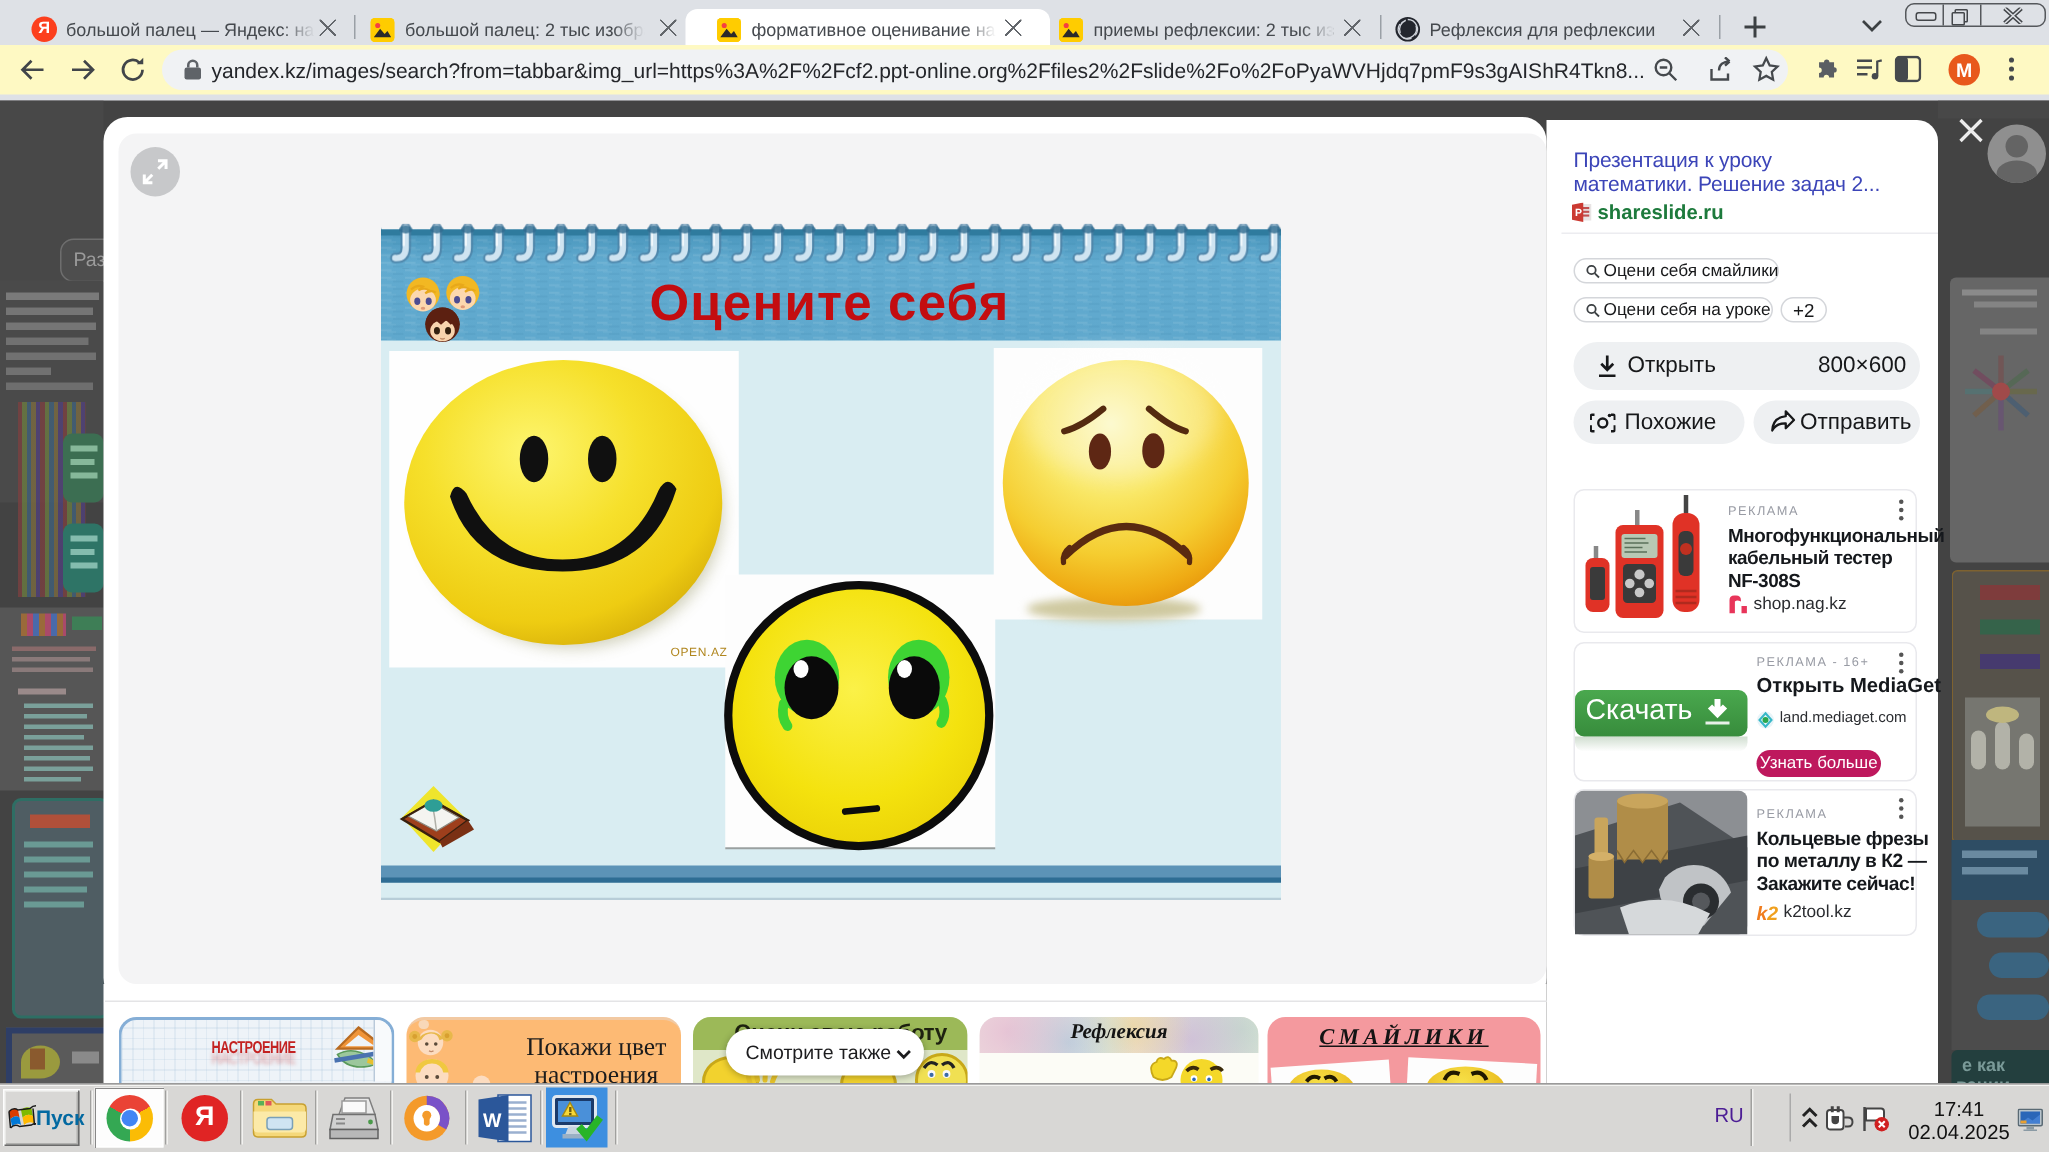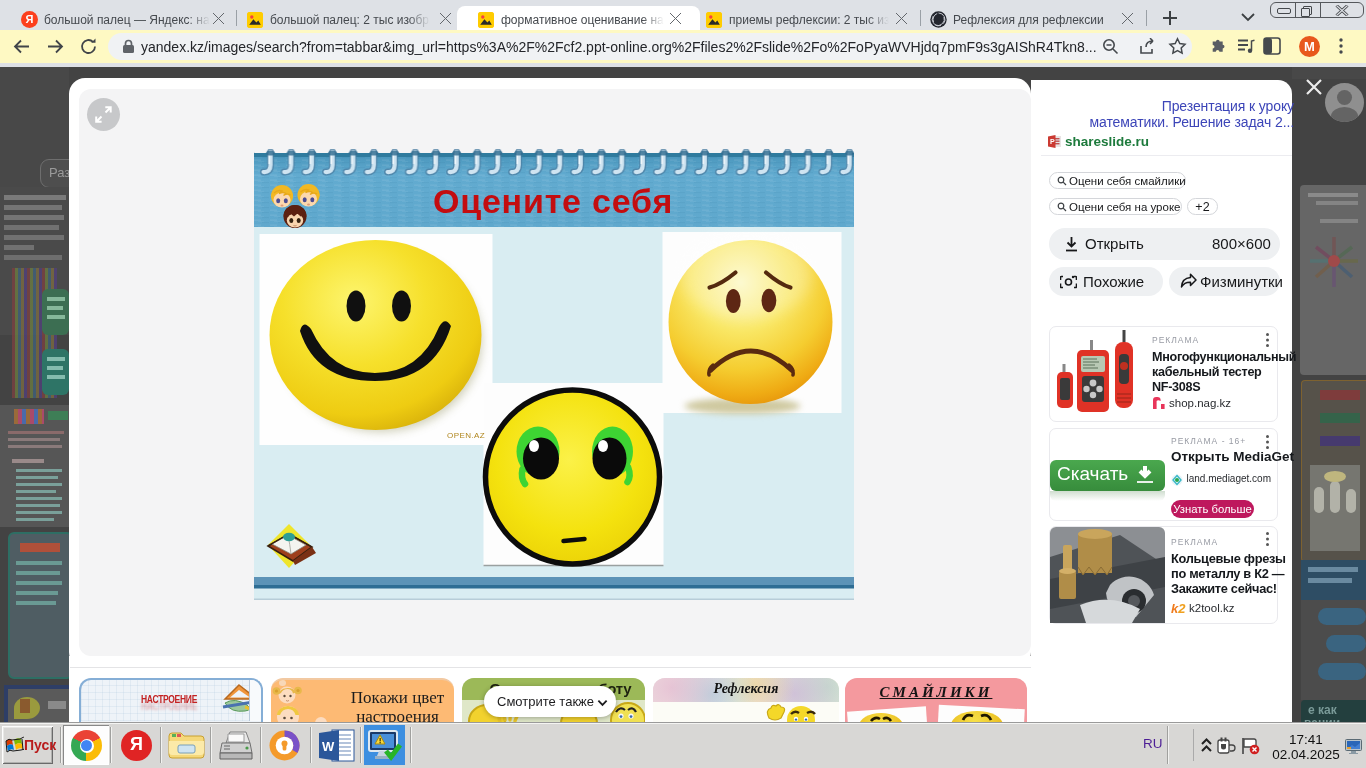--- a/index.html
+++ b/index.html
@@ -411,21 +411,21 @@
  </div>
 
  <div class="abs" style="left:484px;top:619px;width:132px;height:31px;border-radius:16px;background:#fff;box-shadow:0 1px 5px rgba(0,0,0,.3);"></div>
  <div class="abs" style="left:497px;top:626.5px;font-size:13px;color:#1c1c1e;">Смотрите также</div>
  <svg class="abs" style="left:597px;top:631.5px;" width="11" height="8" viewBox="0 0 12 8">
           <path d="M1.5 1.5l4.5 4.5 4.5-4.5" stroke="#1c1c1e" stroke-width="2" fill="none"></path>
         </svg>
 </div>
 
 <div id="sidebar">
- <div class="abs" style="left:1049px;top:31px;width:245px;font-size:14px;line-height:16.4px;color:#3c45b8;letter-spacing:-0.1px;white-space:nowrap;text-align:right;">Презентация к уроку<br>математики. Решение задач 2...</div>
+ <div class="abs" style="left:1049px;top:31px;width:245px;font-size:14px;line-height:16.4px;color:#3c45b8;letter-spacing:-0.1px;white-space:nowrap;">Презентация к уроку<br>математики. Решение задач 2...</div>
  <svg class="abs" style="left:1048px;top:68px;" width="13" height="13" viewBox="0 0 13 13">
           <rect x="4" y="1" width="9" height="11" fill="#e8e4e4"></rect>
           <rect x="5.5" y="3" width="6" height="1.4" fill="#c05050"></rect>
           <rect x="5.5" y="5.5" width="6" height="1.4" fill="#c05050"></rect>
           <rect x="5.5" y="8" width="6" height="1.4" fill="#c05050"></rect>
           <path d="M0 1.5 L7.5 0 V13 L0 11.5z" fill="#cb3a32"></path>
           <text x="2" y="9" font-size="7" font-weight="bold" fill="#fff" font-family="Liberation Sans,sans-serif">P</text>
         </svg>
  <div class="abs" style="left:1065px;top:66.5px;font-size:13.5px;font-weight:bold;color:#1d7a3c;">shareslide.ru</div>
  <div class="abs" style="left:1041px;top:88px;width:251px;height:1px;background:#ececf0;"></div>
@@ -453,21 +453,21 @@
  <svg class="abs" style="left:1060px;top:206.5px;" width="17" height="16" viewBox="0 0 17 16">
           <circle cx="8.5" cy="8" r="3" stroke="#17181a" stroke-width="1.6" fill="none"></circle>
           <path d="M3 2.5h-1.5a1 1 0 0 0-1 1V6M14 2.5h1.5a1 1 0 0 1 1 1V6M3 13.5h-1.5a1 1 0 0 1-1-1V9.5M14 13.5h1.5a1 1 0 0 0 1-1V9.5" stroke="#17181a" stroke-width="1.6" fill="none"></path>
           <circle cx="13" cy="3" r="1.2" fill="#17181a"></circle>
         </svg>
  <div class="abs" style="left:1083px;top:206px;font-size:15px;color:#17181a;">Похожие</div>
  <div class="abs" style="left:1168.5px;top:200px;width:111.5px;height:29px;border-radius:15px;background:#eef0f2;"></div>
  <svg class="abs" style="left:1180px;top:206px;" width="17" height="17" viewBox="0 0 17 17">
           <path d="M10.5 4.5V1.2L16 7l-5.5 5.5V9.2C6 9 3.5 10.5 1.5 14 1.8 8 5 5 10.5 4.5z" stroke="#17181a" stroke-width="1.5" fill="none" stroke-linejoin="round"></path>
         </svg>
- <div class="abs" style="left:1200px;top:206px;font-size:15px;color:#17181a;">Физминутки</div>
+ <div class="abs" style="left:1200px;top:206px;font-size:15px;color:#17181a;">Отправить</div>
 
  <div class="abs" style="left:1049px;top:258.5px;width:229px;height:96px;border:1px solid #e9e9ed;border-radius:7px;box-sizing:border-box;background:#fff;"></div>
  <svg class="abs" style="left:1053px;top:261px;" width="92" height="91" viewBox="0 0 92 91">
    <rect x="24" y="22" width="32" height="62" rx="5" fill="#e03226"></rect>
    <rect x="28" y="28" width="24" height="16" rx="2" fill="#b8c8b4"></rect>
    <path d="M30 31h14M30 34h16M30 37h12M30 40h15" stroke="#5a705a" stroke-width="1"></path>
    <rect x="29" y="48" width="22" height="26" rx="3" fill="#3a3a3a"></rect>
    <circle cx="40" cy="55" r="3.4" fill="#c8c8c8"></circle>
           <circle cx="33.5" cy="61" r="3.2" fill="#c8c8c8"></circle>
           <circle cx="46.5" cy="61" r="3.2" fill="#c8c8c8"></circle>
@@ -597,21 +597,21 @@
 
 <div class="abs" style="left:0;top:722px;width:1366px;height:46px;background:#d8d7d5;border-top:1px solid #9a9a9a;box-shadow:inset 0 1px 0 #f4f4f2;" id="taskbar">
  <div class="abs" style="left:2px;top:3px;width:51px;height:38px;background:#d8d7d5;box-shadow:inset 1px 1px 0 #fdfdfd,inset -1px -1px 0 #6a6a6a,inset 2px 2px 0 #e8e8e6,inset -2px -2px 0 #b0b0ae;"></div>
  <svg class="abs" style="left:5px;top:13px;" width="19" height="18" viewBox="0 0 19 18">
   <path d="M1 5 q3 -3 6 -1 l1 5 q-3 -2 -6 1z" fill="#d83b01"></path>
         <path d="M9 4 q3 -3 7 -1 l1 5 q-4 -2 -7 1z" fill="#7fba00"></path>
   <path d="M2 10 q3 -3 6 -1 l1 5 q-3 -2 -6 1z" fill="#0078d7"></path>
         <path d="M10 9 q3 -3 7 -1 l1 5 q-4 -2 -7 1z" fill="#ffb900"></path>
   <path d="M1 5 q3 -3 6 -1 l8 -1 q3 -3 7 -1 M2 16 l-1 -11 M18 14 l-1 -11 M2 16 q3 -3 6 -1 l8 -1 q3 -2 6 1" stroke="#1a1a1a" stroke-width="1" fill="none"></path>
  </svg>
- <div class="abs" style="left:24px;top:14px;font-size:14px;font-weight:bold;color:#b91c1c;">Пуск</div>
+ <div class="abs" style="left:24px;top:14px;font-size:14px;font-weight:bold;color:#0369a1;">Пуск</div>
  <div class="abs" style="left:60px;top:4px;width:1px;height:36px;background:#a0a09e;"></div>
       <div class="abs" style="left:61px;top:4px;width:1px;height:36px;background:#f2f2f0;"></div>
  <div class="abs" style="left:63px;top:2px;width:46px;height:40px;background:#fdfdfd;box-shadow:inset 1px 1px 0 #888,inset -1px -1px 0 #fff;"></div>
  <div class="abs" style="left:71px;top:7px;width:31px;height:31px;border-radius:50%;background:conic-gradient(from 60deg,#fbbc05 0 120deg,#34a853 120deg 240deg,#ea4335 240deg 360deg);"></div>
  <div class="abs" style="left:79.5px;top:15.5px;width:14px;height:14px;border-radius:50%;background:#fff;"></div>
  <div class="abs" style="left:81px;top:17px;width:11px;height:11px;border-radius:50%;background:#4285f4;"></div>
  <div class="abs" style="left:110px;top:4px;width:1px;height:36px;background:#a0a09e;"></div>
       <div class="abs" style="left:111px;top:4px;width:1px;height:36px;background:#f2f2f0;"></div>
  <div class="abs" style="left:121px;top:7px;width:31px;height:31px;border-radius:50%;background:#e02424;"></div>
  <div class="abs" style="left:121px;top:11px;width:31px;text-align:center;font-size:18px;font-weight:bold;color:#fff;">Я</div>

